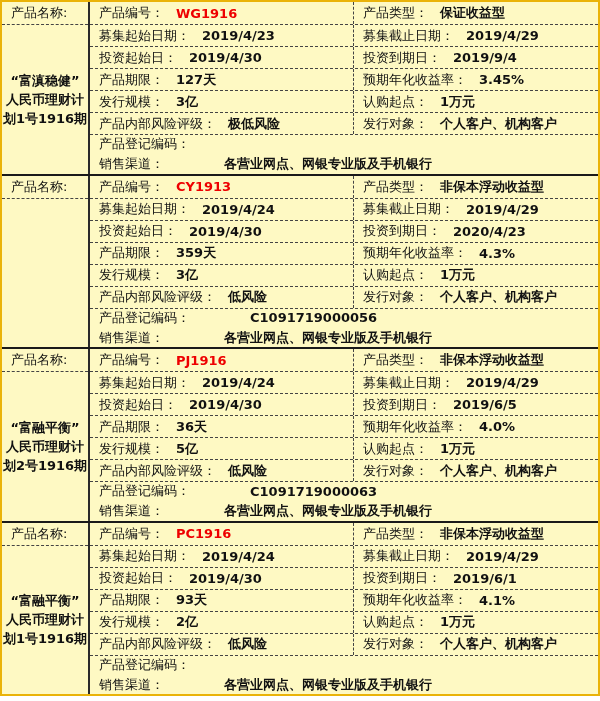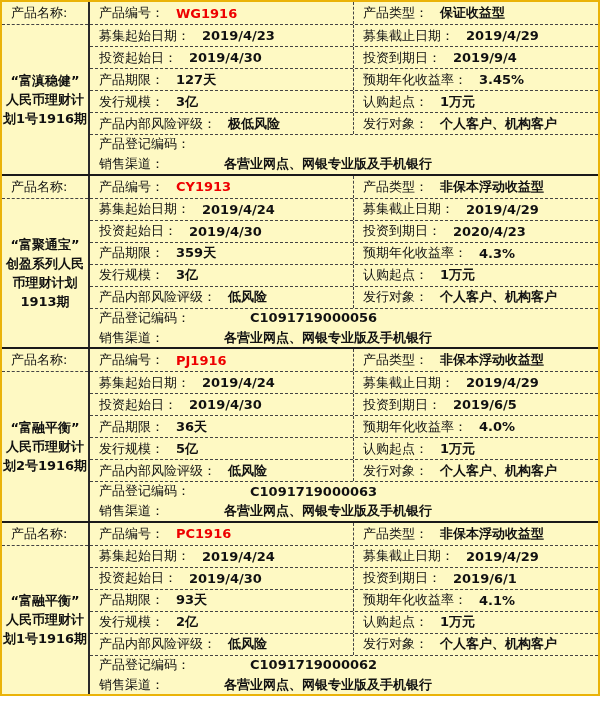--- a/index.html
+++ b/index.html
@@ -152,26 +152,20 @@
           <span class="lab">销售渠道：</span>
           <span class="val">各营业网点、网银专业版及手机银行</span>
         </div>
       </div>
     </div>
   </section>
 
   <section class="block">
     <div class="left">
       <div class="left-head">产品名称:</div>
-      <div class="left-name">
-        <span>“富聚通宝”</span>
-        <span>创盈系列人民</span>
-        <span>币理财计划</span>
-        <span>1913期</span>
-      </div>
     </div>
     <div class="right">
       <div class="row r1">
         <div class="cell mid">
           <span class="lab">产品编号：</span>
           <span class="val red">CY1913</span>
         </div>
         <div class="cell rgt">
           <span class="lab">产品类型：</span>
           <span class="val">非保本浮动收益型</span>
@@ -389,21 +383,20 @@
           <span class="val">低风险</span>
         </div>
         <div class="cell rgt">
           <span class="lab">发行对象：</span>
           <span class="val">个人客户、机构客户</span>
         </div>
       </div>
       <div class="merged">
         <div class="mline">
           <span class="lab">产品登记编码：</span>
-          <span class="val">C1091719000062</span>
         </div>
         <div class="mline">
           <span class="lab">销售渠道：</span>
           <span class="val">各营业网点、网银专业版及手机银行</span>
         </div>
       </div>
     </div>
   </section>
 
 </div>

